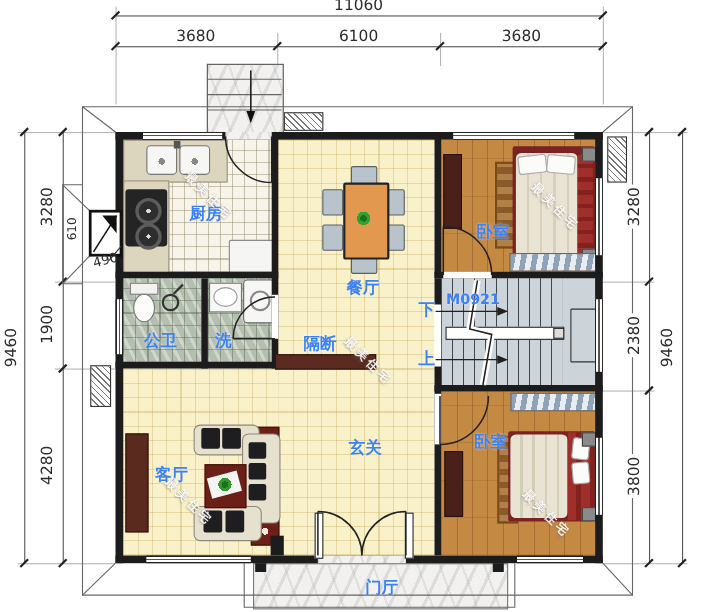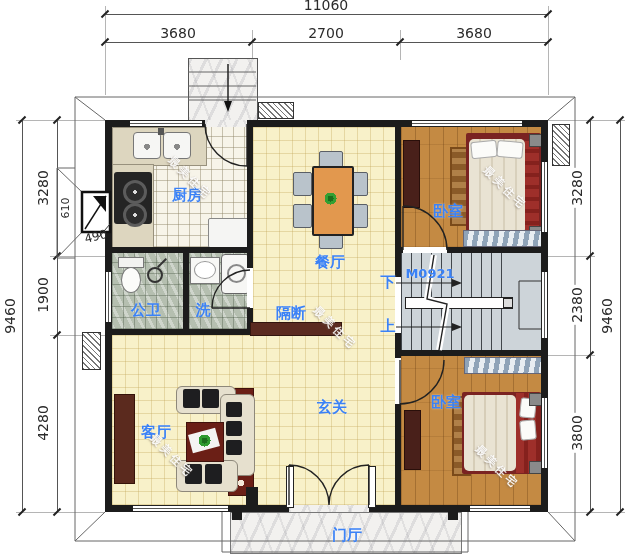--- a/index.html
+++ b/index.html
@@ -69,21 +69,21 @@
   <div class="tick" style="left:57px;top:512px"></div>
   <div class="tick" style="left:590px;top:120px"></div>
   <div class="tick" style="left:590px;top:256px"></div>
   <div class="tick" style="left:590px;top:355px"></div>
   <div class="tick" style="left:590px;top:512px"></div>
   <div class="tick" style="left:620px;top:120px"></div>
   <div class="tick" style="left:620px;top:512px"></div>
 
   <div class="dim" style="left:326px;top:6px">11060</div>
   <div class="dim" style="left:178px;top:34px">3680</div>
-  <div class="dim" style="left:326px;top:34px">2700</div>
+  <div class="dim" style="left:326px;top:34px">6100</div>
   <div class="dim" style="left:474px;top:34px">3680</div>
   <div class="dim dimv" style="left:11px;top:316px">9460</div>
   <div class="dim dimv" style="left:44px;top:188px">3280</div>
   <div class="dim dimv" style="left:44px;top:295px">1900</div>
   <div class="dim dimv" style="left:44px;top:423px">4280</div>
   <div class="dim dimv" style="left:578px;top:188px">3280</div>
   <div class="dim dimv" style="left:578px;top:305px">2380</div>
   <div class="dim dimv" style="left:578px;top:433px">3800</div>
   <div class="dim dimv" style="left:608px;top:316px">9460</div>
   <div class="dim dimv dimsm" style="left:66px;top:208px;background:transparent">610</div>

